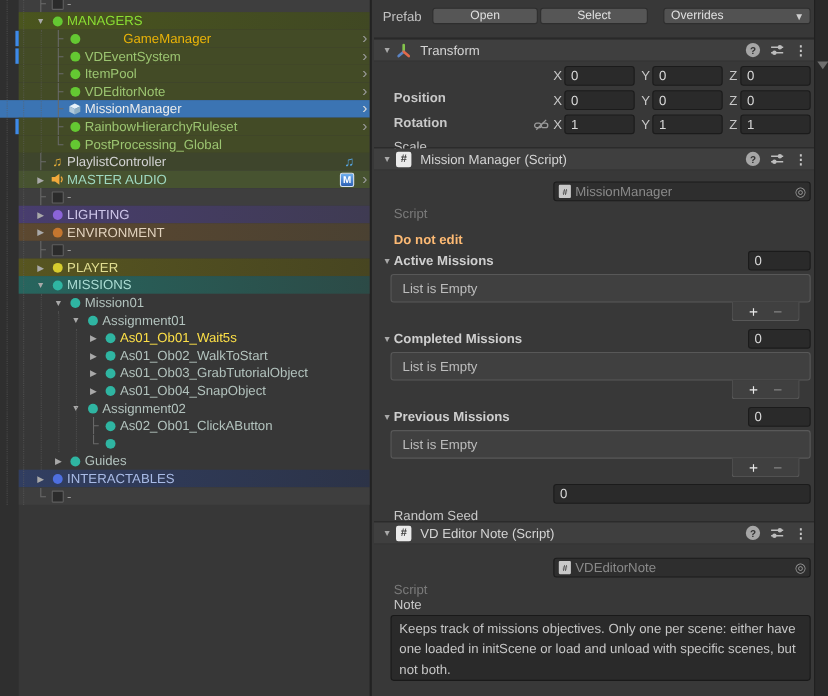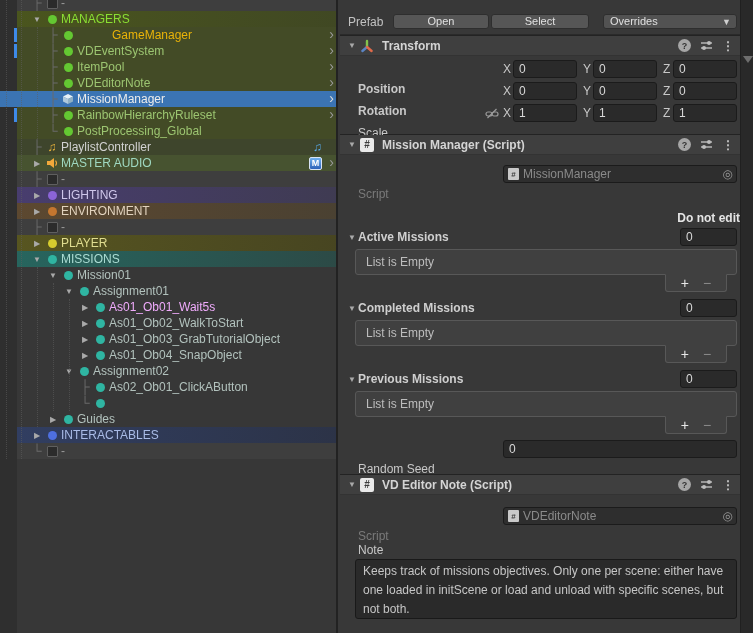--- a/index.html
+++ b/index.html
@@ -32,36 +32,36 @@
     display:flex; align-items:center; justify-content:center; }
 
   
   #inspector { position:absolute; left:340px; top:0; width:413px; height:633px; background:#383838; }
   #insp-content { position:absolute; left:0; top:0; width:400px; }
   #scrollrail { position:absolute; right:0; top:0; bottom:0; width:13px; background:#292929;
     border-left:1px solid #202020; }
   #rail-arrow { position:absolute; top:56px; left:2px; width:0; height:0;
     border-left:5px solid transparent; border-right:5px solid transparent; border-top:7px solid #6E6E6E; }
 
-  .prefab-bar { height:29px; display:flex; align-items:flex-end; padding-left:8px; }
+  .prefab-bar { height:29px; display:flex; align-items:center; padding-left:8px; }
   .prefab-bar .pf-label { width:45px; color:#C2C2C2; font-size:12px; }
   .btn { background:#565656; border:1px solid #2E2E2E; border-radius:3px; color:#E0E0E0;
     font-size:11px; height:15px; line-height:13px; text-align:center; }
   #open-btn { width:96px; margin-right:2px; }
   #select-btn { width:98px; }
   .dropdown { margin-left:14px; width:134px; background:#525252; border:1px solid #2E2E2E; border-radius:3px;
     height:15px; line-height:13px; font-size:11px; color:#E0E0E0; padding:0 6px; position:relative; }
   .dropdown .caret { position:absolute; right:5px; top:0; font-size:9px; color:#CFCFCF; line-height:14px; }
   .bar-sep { height:6px; border-bottom:1px solid #2A2A2A; }
 
   .component { border-top:1px solid #232323; }
   .c-header { height:20px; background:#3F3F3F; border-bottom:1px solid #333; display:flex; align-items:center; position:relative; }
   .c-header .fold { margin-left:6px; width:12px; text-align:center; }
   .c-header .c-icon { margin-left:2px; }
-  .c-title { font-weight:bold; color:#D4D4D4; margin-left:8px; font-size:12px; }
+  .c-title { font-weight:normal; color:#D4D4D4; margin-left:8px; font-size:12px; }
   .hdr-right { position:absolute; right:6px; display:flex; align-items:center; gap:9px; }
   .help-ico { width:13px; height:13px; border-radius:50%; background:#A6A6A6; color:#333;
     font-size:9px; font-weight:bold; display:flex; align-items:center; justify-content:center; }
   .kebab { color:#C8C8C8; font-weight:bold; font-size:12px; letter-spacing:0; }
   .script-badge { width:14px; height:14px; background:#EAEAEA; border-radius:2px; color:#3C3C3C;
     font-weight:bold; font-size:10px; display:flex; align-items:center; justify-content:center; }
 
   .c-body { padding:4px 0 8px 0; }
   .prop-row { display:flex; align-items:center; height:18px; margin:0 3px 4px 0; padding-left:18px; }
   .prop-label { width:127px; flex:none; color:#C8C8C8;margin-top:40px; }
@@ -73,21 +73,21 @@
   .axis-letter { width:10px; color:#C8C8C8; flex:none; }
   .field { background:#2A2A2A; border:1px solid #1B1B1B; border-radius:3px; height:18px;
     line-height:16px; color:#D8D8D8; padding:0 5px; }
   .axis-cell .field { flex:1; min-width:0; }
   .obj-field { flex:1; display:flex; align-items:center; background:#2E2E2E; border:1px solid #1B1B1B;
     border-radius:3px; height:18px; padding:0 4px; color:#8A8A8A; position:relative; }
   .mini-script { width:11px; height:12px; background:#C9C9C9; border-radius:1px; color:#3C3C3C;
     font-size:8px; font-weight:bold; display:flex; align-items:center; justify-content:center; margin-right:4px; }
   .picker { position:absolute; right:3px; color:#9A9A9A; font-size:12px; line-height:12px; }
 
-  .plain-label { padding-left:18px; height:14px; line-height:14px; color:#e5e5e5; font-weight:bold;text-align:right; }
+  .plain-label { padding-left:18px; height:14px; line-height:14px; color:#fdba74; font-weight:bold; }
   .list-head { display:flex; align-items:center; height:16px; padding-left:6px; margin:0 3px 4px 0; }
   .list-head .fold { width:12px; text-align:center; }
   .list-head .lh-label { font-weight:bold; color:#CFCFCF; }
   .list-size { margin-left:auto; width:57px; }
   .list-box { margin:0 3px 0 15px; height:26px; background:#404040; border:1px solid #585858;
     border-radius:3px; line-height:24px; padding-left:10px; color:#BDBDBD; }
   .list-foot { text-align:right; margin:-1px 13px 8px 0; height:18px; }
   .pm-box { display:inline-flex; width:62px; height:18px; background:#404040; border:1px solid #585858;
     border-top:1px solid #404040; border-radius:0 0 3px 3px; align-items:center; justify-content:center; gap:14px; }
   .pm-add { color:#E8E8E8; font-size:14px; line-height:14px; }
@@ -322,21 +322,21 @@
           <span class="h-label" style="left: 93px; color: rgb(178, 194, 189);">Assignment01</span>
         </div>
         <div class="h-row">
           <div class="rowbg"></div>
           <span class="h-slot" style="left: 78px;">
             <span class="fold">▶</span>
           </span>
           <span class="h-slot" style="left: 93px;">
             <span class="dot" style="background:#2FB5A2"></span>
           </span>
-          <span class="h-label" style="left: 109px; color: #f0abfc;">As01_Ob01_Wait5s</span>
+          <span class="h-label" style="left: 109px; color: #fde047;">As01_Ob01_Wait5s</span>
         </div>
         <div class="h-row">
           <div class="rowbg"></div>
           <span class="h-slot" style="left: 78px;">
             <span class="fold">▶</span>
           </span>
           <span class="h-slot" style="left: 93px;">
             <span class="dot" style="background:#2FB5A2"></span>
           </span>
           <span class="h-label" style="left: 109px; color: rgb(178, 194, 189);">As01_Ob02_WalkToStart</span>

